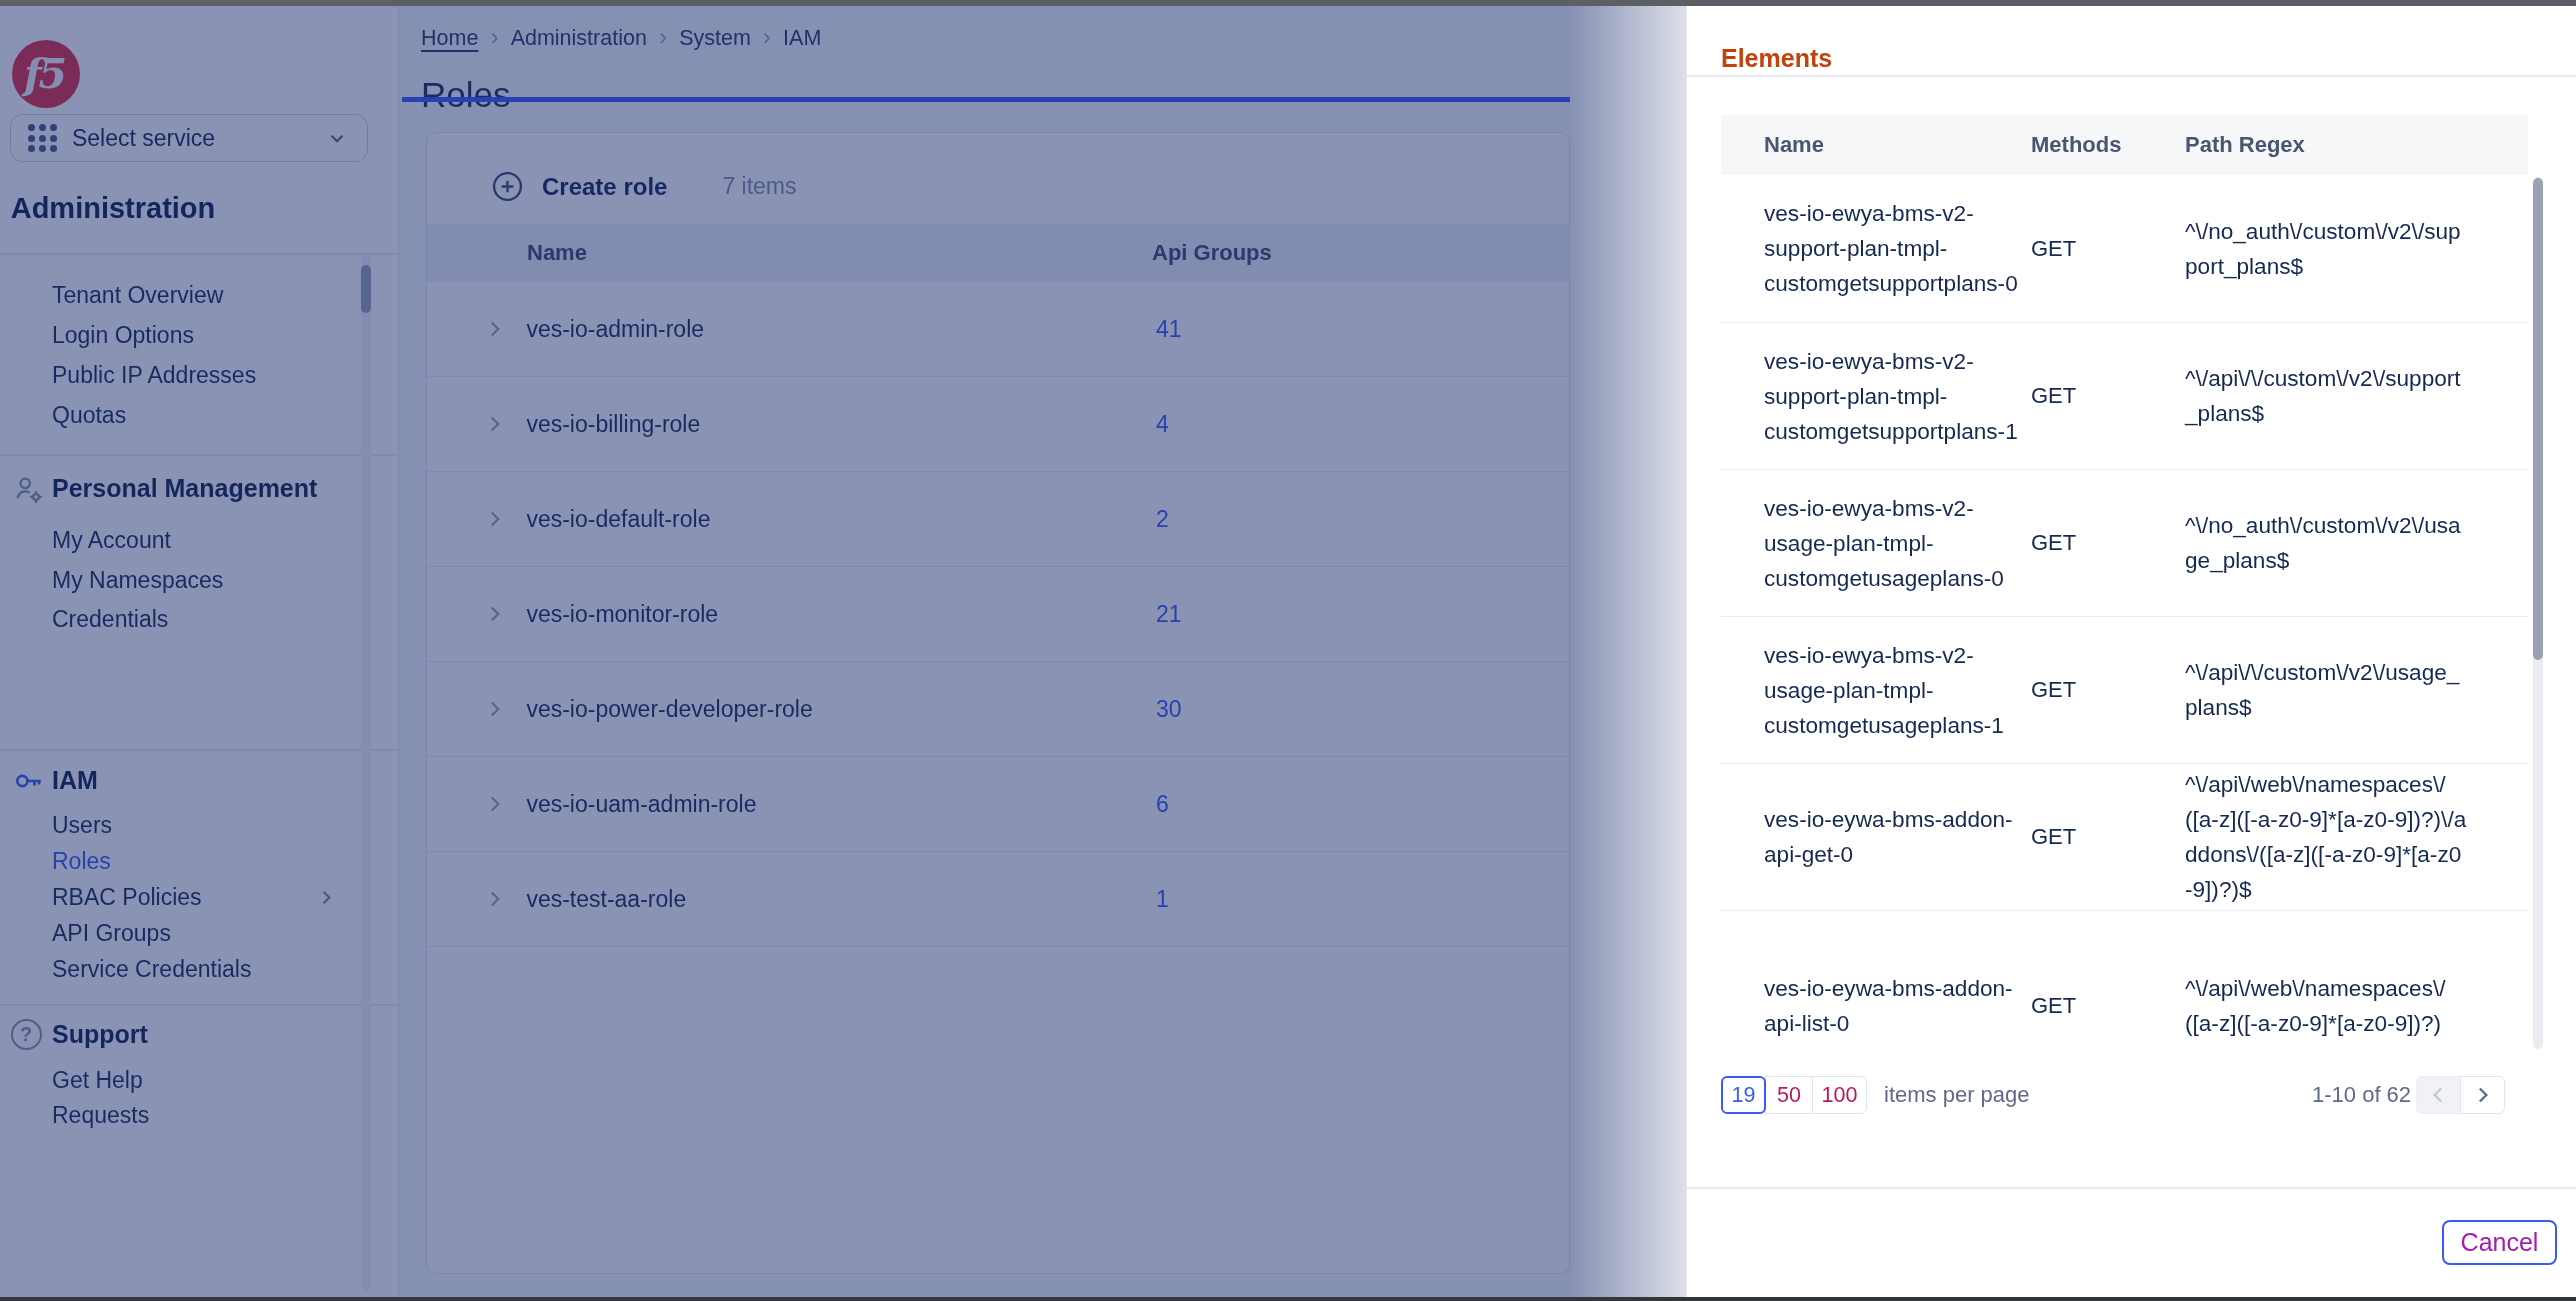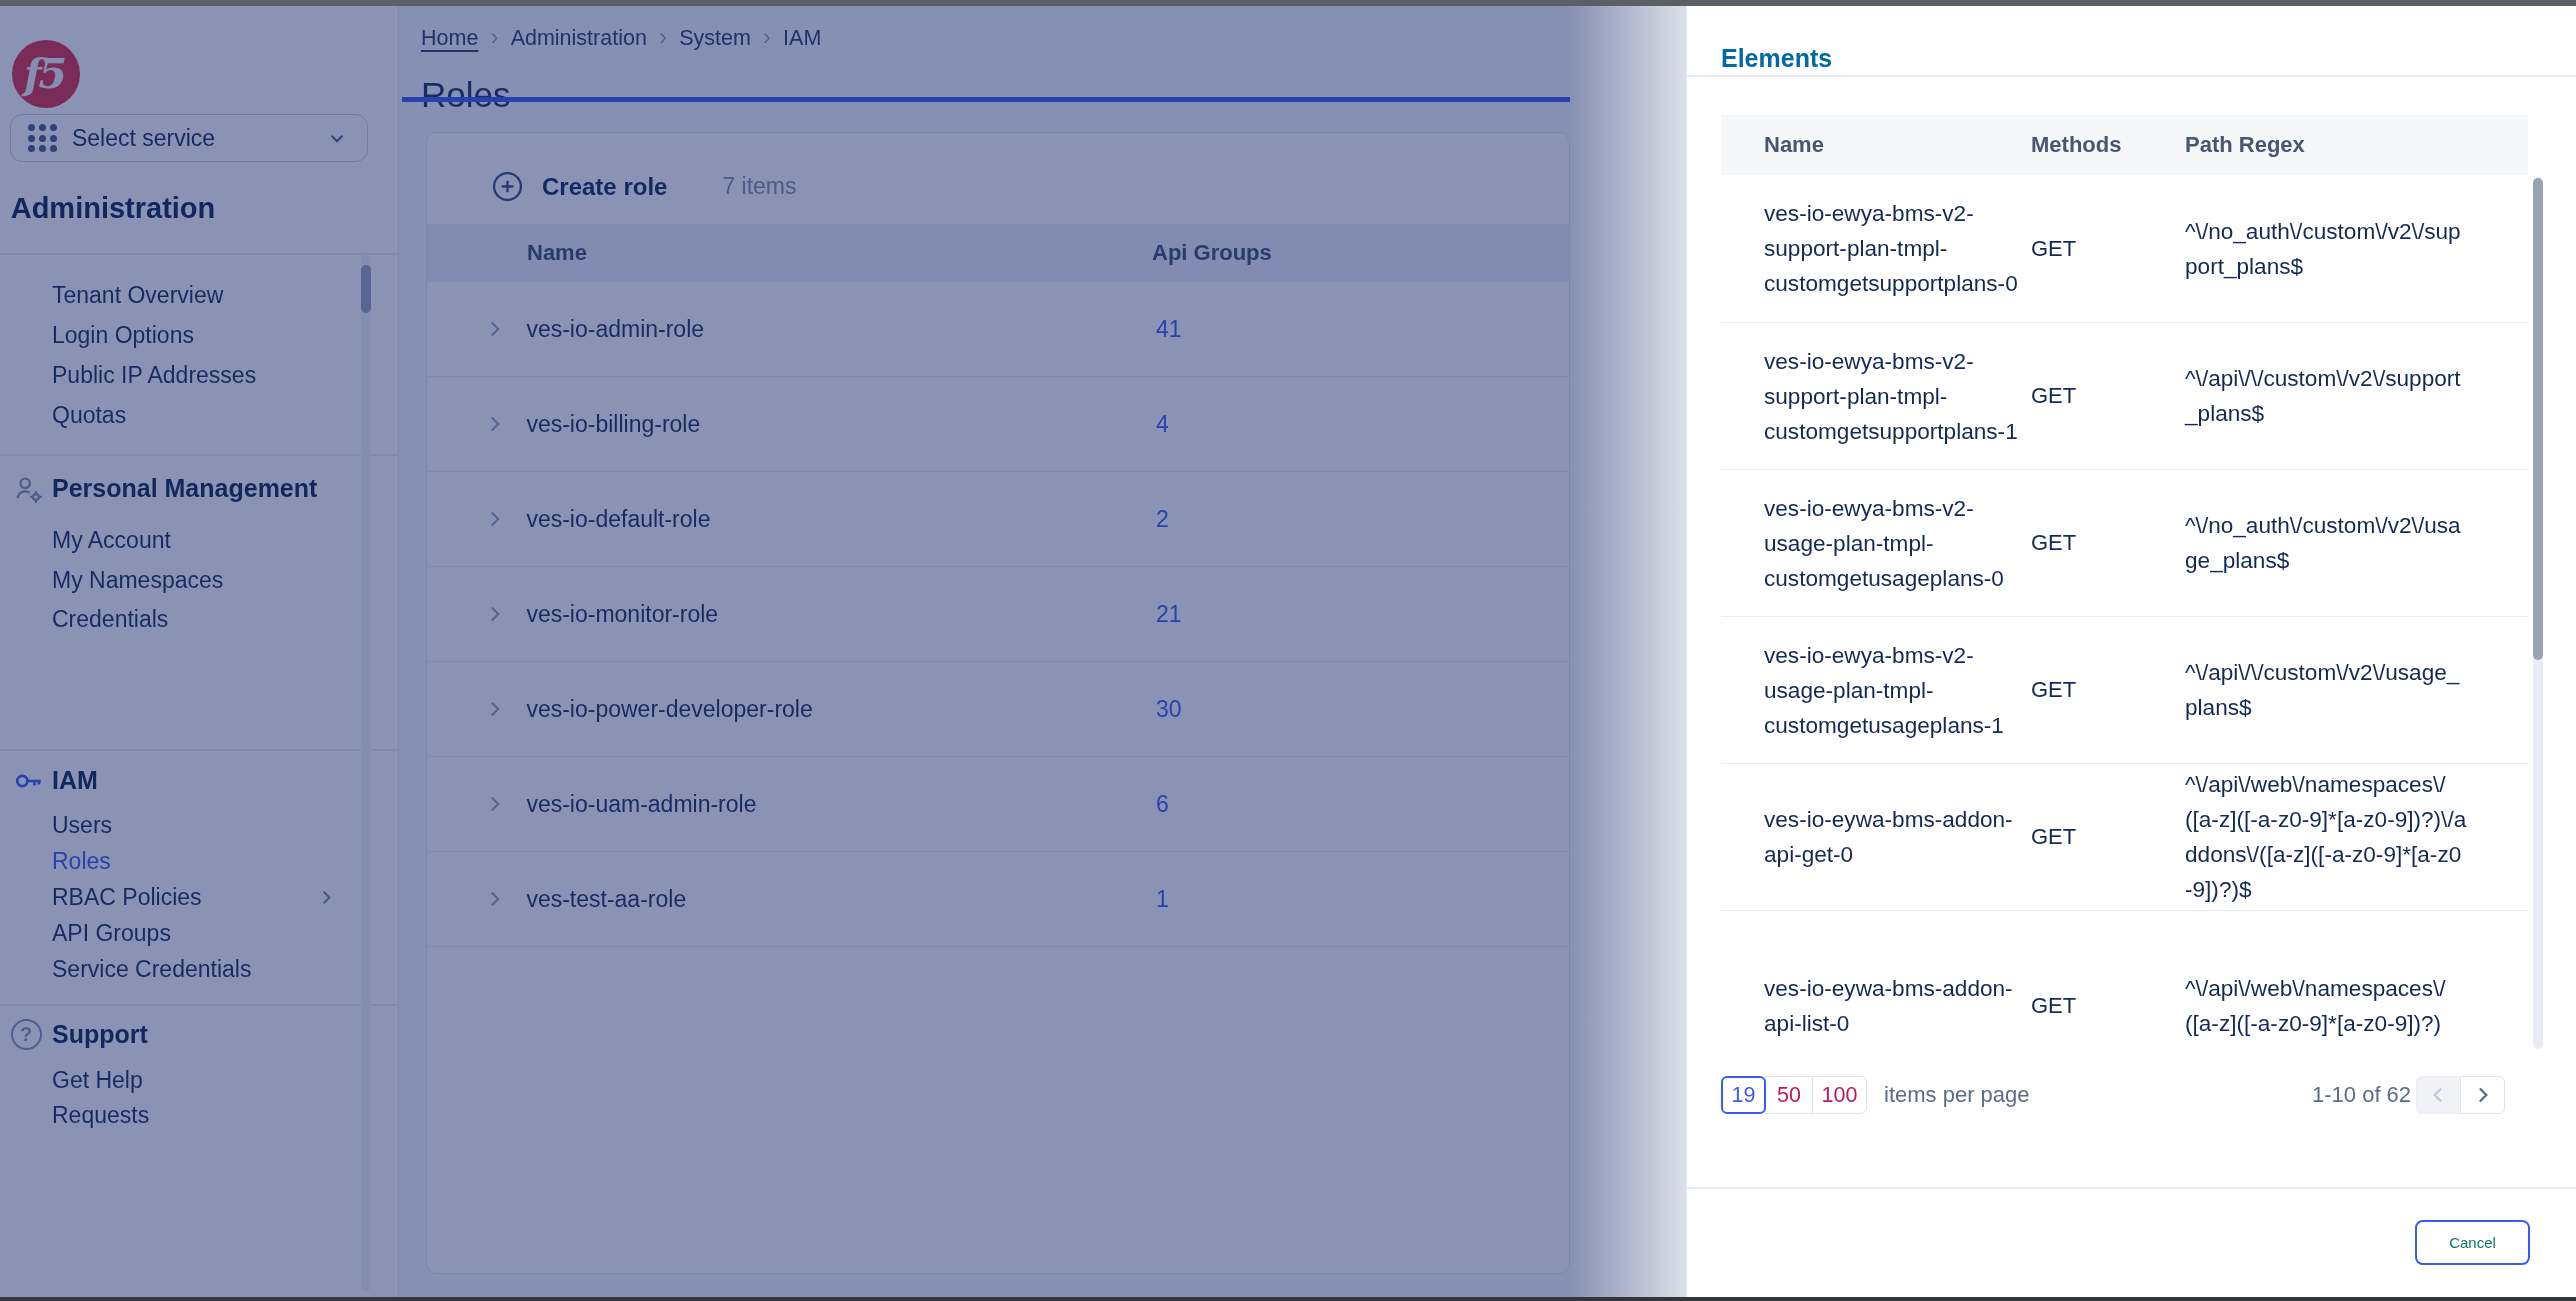--- a/index.html
+++ b/index.html
@@ -62,21 +62,21 @@
   .thead .h-api  { position:absolute; left:725px; font-size:22px; font-weight:700; color:#3f4d6d; }
   .rows { position:absolute; left:0; top:149px; width:100%; }
   .role-row { height:95px; display:flex; align-items:center; padding-left:55px;
               border-bottom:1.5px solid #e7eaf0; position:relative; cursor:pointer; }
   .role-row .rname { margin-left:18.4px; font-size:23px; color:#1b2d58; }
   .role-row .rnum  { position:absolute; left:729px; font-size:23px; color:#3a5af5; cursor:pointer; }
 
   
   .panel { position:absolute; left:1686px; top:0; width:890px; height:1302px; background:#fff; z-index:60;
            border-left:1.5px solid #e5e8ee; }
-  .panel-title { position:absolute; left:34px; top:23px; font-size:25px; font-weight:600; color:#0369a1; }
+  .panel-title { position:absolute; left:34px; top:23px; font-size:25px; font-weight:600; color:#c2410c; }
   .panel-div1 { position:absolute; left:0; top:75px; width:890px; height:1.5px; background:#e7eaf0; }
   .el-table { position:absolute; left:34px; top:115px; width:807px; }
   .el-head { height:60px; background:#f6f7f9; display:flex; align-items:center; }
   .el-head .c1 { padding-left:43px; width:310px; font-size:22px; font-weight:700; color:#4a5670; }
   .el-head .c2 { width:154px; font-size:22px; font-weight:700; color:#4a5670; }
   .el-head .c3 { width:289px; font-size:22px; font-weight:700; color:#4a5670; }
   .el-rows { height:875px; overflow:hidden; }
   .el-row { min-height:147px; display:flex; align-items:center; }
   .el-row + .el-row { border-top:1.5px solid #e8ebf1; }
   .el-row.tall { min-height:190px; }
@@ -93,22 +93,22 @@
   .psize.plain  { border:1.5px solid #dfe3ec; color:#be185d; margin-left:-1.5px; }
   .psize.p50  { width:49px; }
   .psize.p100 { width:55px; border-radius:0 6.1px 6.1px 0; }
   .per-page { margin-left:17px; font-size:22px; color:#5d6a88; }
   .range { position:absolute; left:625px; top:1076px; height:38px; line-height:38px; font-size:22px; color:#5d6a88; }
   .pgnav { position:absolute; left:729px; top:1076px; display:flex; }
   .pgbtn { width:45px; height:38px; display:flex; align-items:center; justify-content:center; cursor:pointer; }
   .pgbtn.prev { background:#f1f2f6; border:1.5px solid #eceef3; border-radius:6.1px 0 0 6.1px; }
   .pgbtn.next { background:#fff; border:1.5px solid #dfe3ec; border-radius:0 6.1px 6.1px 0; margin-left:-1.5px; }
   .panel-div2 { position:absolute; left:0; top:1187px; width:890px; height:1.5px; background:#e7eaf0; }
-  .cancel-btn { position:absolute; right:46px; top:1220px; width:115px; height:45px; background:#fff;
-                border:2.3px solid #3a5af5; border-radius:7.7px; color:#0f766e; font-size:15px;
+  .cancel-btn { position:absolute; right:19px; top:1220px; width:115px; height:45px; background:#fff;
+                border:2.3px solid #3a5af5; border-radius:7.7px; color:#a21caf; font-size:25px;
                 display:flex; align-items:center; justify-content:center; cursor:pointer; }
 </style>
 </head>
 <body>
 
 <aside class="sidebar">
   <div class="logo">
       <span>f5</span>
     </div>
 

